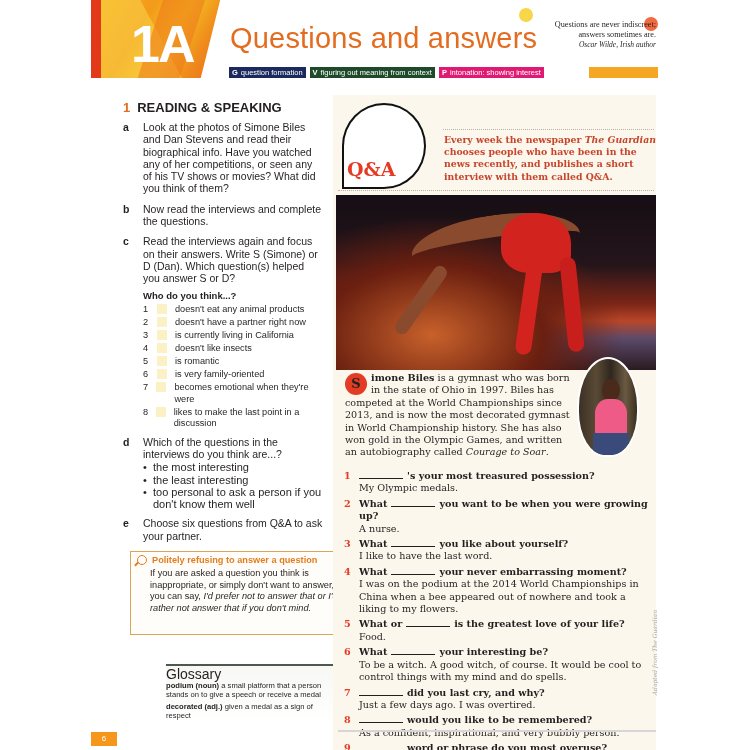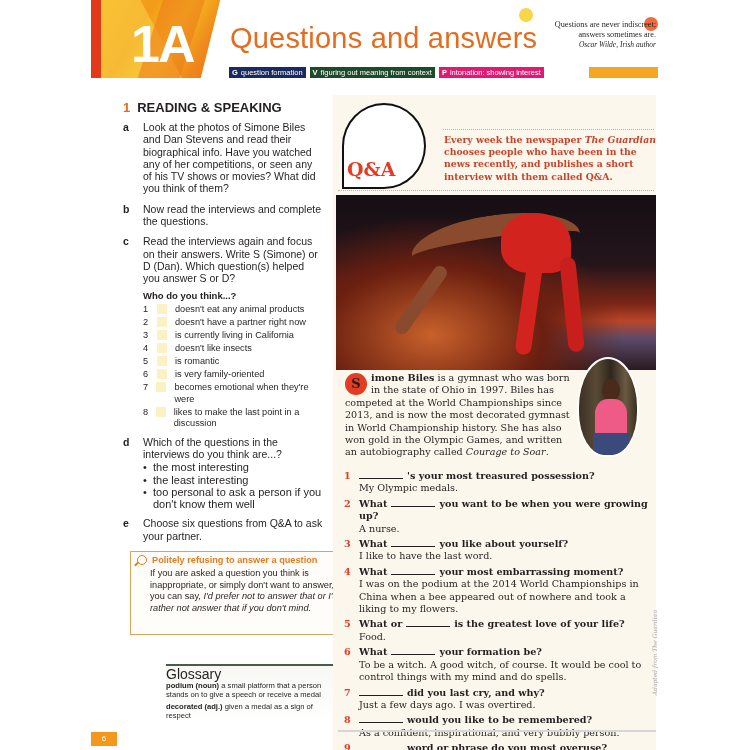--- a/index.html
+++ b/index.html
@@ -268,35 +268,35 @@
   <div class="qa">
     <div class="q">
         <span class="qn">3</span>
         <span><span>What</span><span class="blank"></span><span>you like about yourself?</span></span>
       </div>
     <div class="a">I like to have the last word.</div>
   </div>
   <div class="qa">
     <div class="q">
         <span class="qn">4</span>
-        <span><span>What</span><span class="blank"></span><span>your most embarrassing moment?</span></span>
+        <span><span>What</span><span class="blank"></span><span>your never embarrassing moment?</span></span>
       </div>
     <div class="a">I was on the podium at the 2014 World Championships in China when a bee appeared out of nowhere and took a liking to my flowers.</div>
   </div>
   <div class="qa">
     <div class="q">
         <span class="qn">5</span>
         <span><span>What or</span><span class="blank"></span><span>is the greatest love of your life?</span></span>
       </div>
     <div class="a">Food.</div>
   </div>
   <div class="qa">
     <div class="q">
         <span class="qn">6</span>
-        <span><span>What</span><span class="blank"></span><span>your formation be?</span></span>
+        <span><span>What</span><span class="blank"></span><span>your interesting be?</span></span>
       </div>
     <div class="a">To be a witch. A good witch, of course. It would be cool to control things with my mind and do spells.</div>
   </div>
   <div class="qa">
     <div class="q">
         <span class="qn">7</span>
         <span><span class="blank first"></span><span>did you last cry, and why?</span></span>
       </div>
     <div class="a">Just a few days ago. I was overtired.</div>
   </div>

